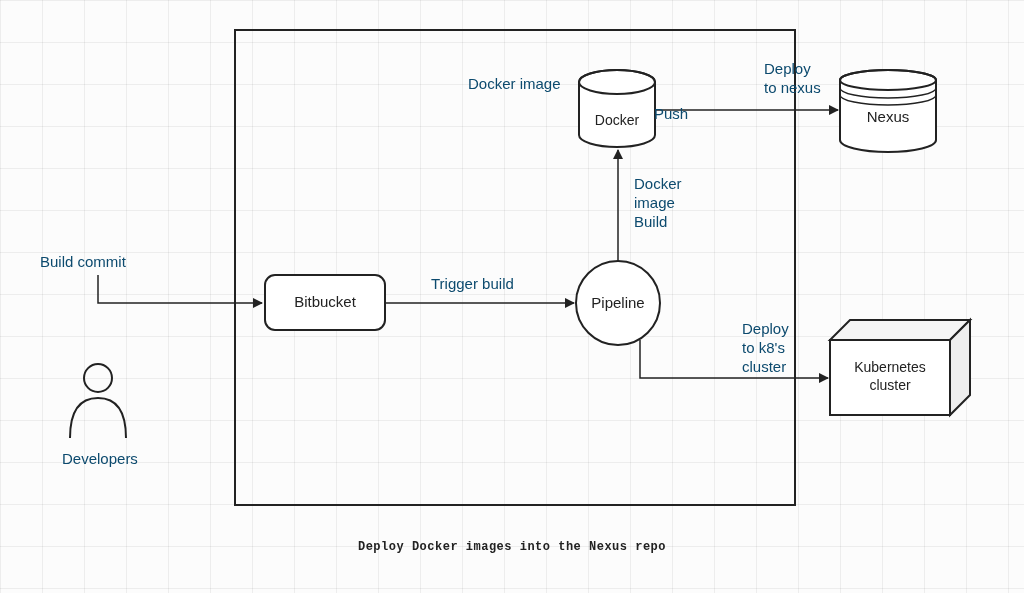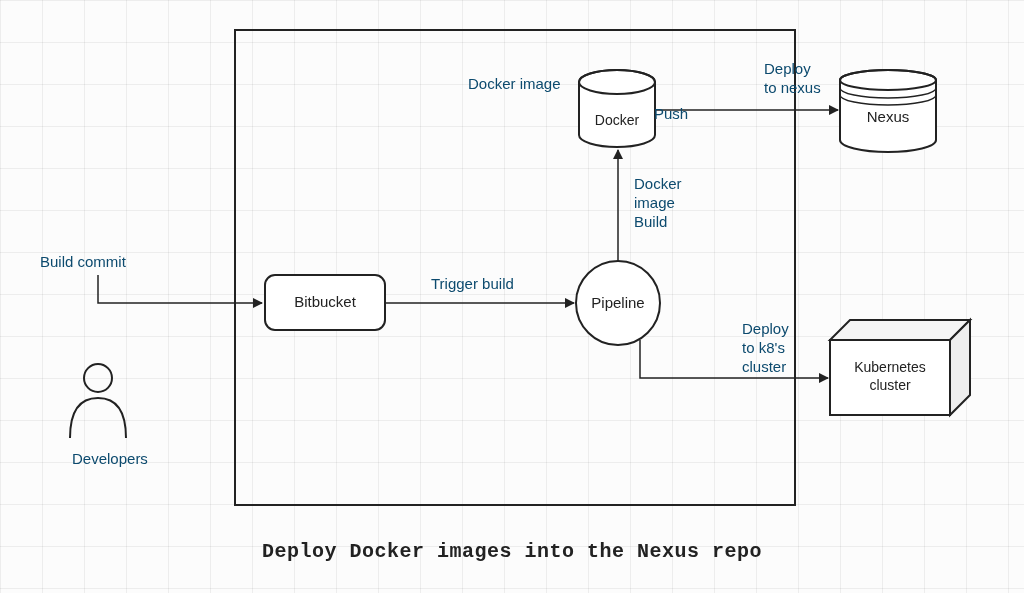--- a/index.html
+++ b/index.html
@@ -24,21 +24,21 @@
   }
   svg { position: absolute; inset: 0; }
   text { font-family: Arial, Helvetica, sans-serif; fill: #222; }
   .caption {
     position: absolute;
     left: 0; right: 0;
     top: 540px;
     text-align: center;
     font-family: "Courier New", monospace;
     font-weight: bold;
-    font-size: 20px;
+    font-size: 12px;
     letter-spacing: 0.5px;
   }
   .lbl { position: absolute; font-size: 15px; color:#0c4a6e; }
 </style>
 </head>
 <body>
 <div class="grid"></div>
 
 <svg width="1024" height="593" viewBox="0 0 1024 593">
   <defs>
@@ -90,21 +90,21 @@
 
   <path d="M 618 261 L 618 150" fill="none" stroke="#222" stroke-width="1.5" marker-end="url(#arrow)"></path>
 
   <path d="M 656 110 L 838 110" fill="none" stroke="#222" stroke-width="1.5" marker-end="url(#arrow)"></path>
 
   <path d="M 640 340 L 640 378 L 828 378" fill="none" stroke="#222" stroke-width="1.5" marker-end="url(#arrow)"></path>
 </svg>
 
 <div class="lbl" style="left:40px; top:253px;">Build commit</div>
 
-<div class="lbl" style="left:72px; top:450px;">Developers</div>
+<div class="lbl" style="left:62px; top:450px;">Developers</div>
 
 <div class="lbl" style="left:420px; top:275px;margin-left:11px;">Trigger build</div>
 
 <div class="lbl" style="left:634px; top:175px; width:80px; line-height:1.25; white-space:pre-line;">Docker image
 Build</div>
 
 <div class="lbl" style="left:468px; top:75px; width:110px; line-height:1.25;">Docker image</div>
 
 <div class="lbl" style="left:654px; top:85px;margin-top:20px;">Push</div>
 

